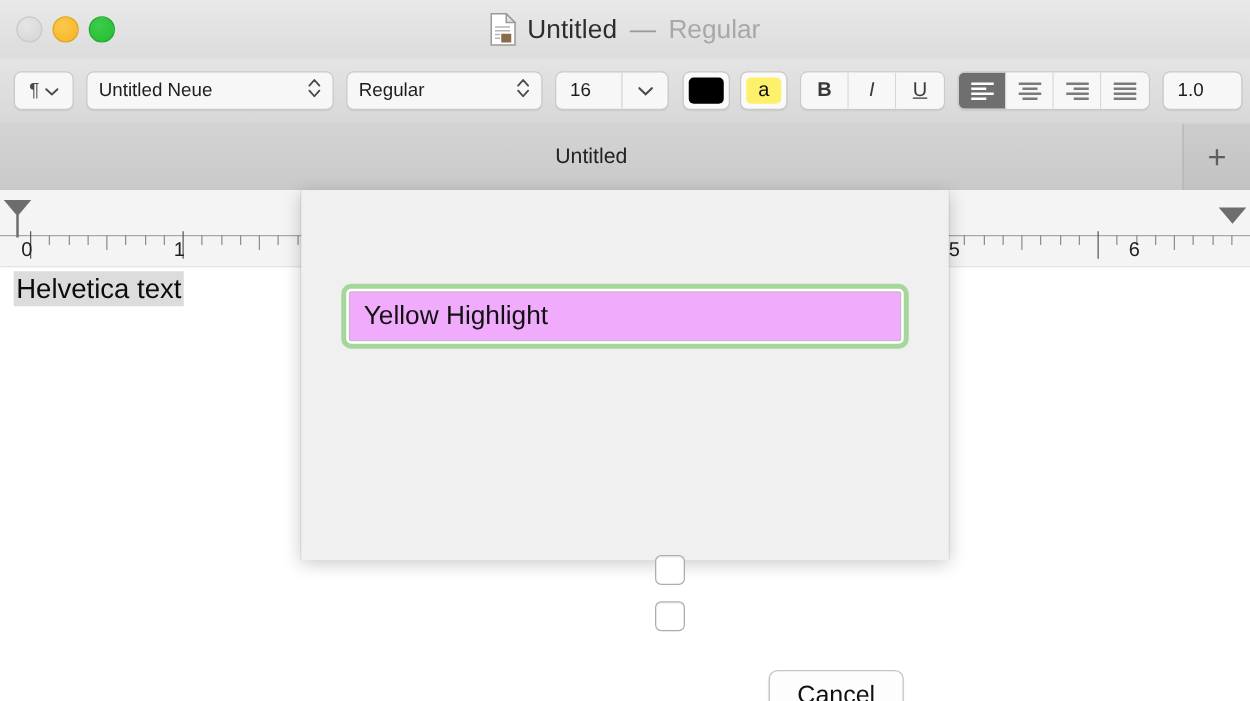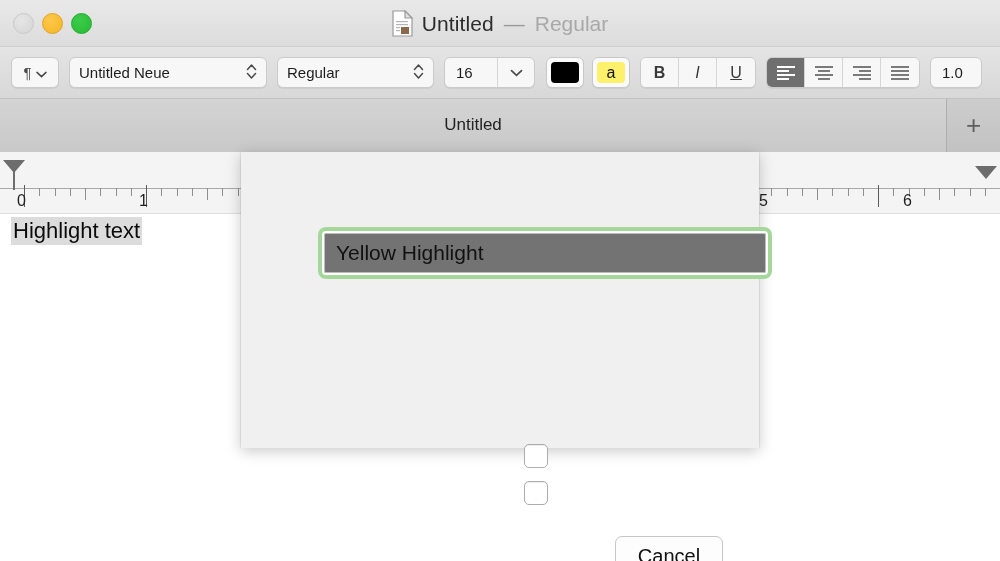--- a/index.html
+++ b/index.html
@@ -65,21 +65,21 @@
   .swatch.hl { }
   .swatch.hl .chip { display: flex; align-items: center; justify-content: center;
                      font-size: 16px; color: #111; }
 
   .seg { display: flex; border: 1px solid #cacaca; border-radius: 6px; overflow: hidden;
          height: 31px; background: #f7f7f7; box-shadow: 0 1px 0 rgba(0,0,0,0.06); }
   .seg .cell { width: 38px; height: 29px; display: flex; align-items: center; justify-content: center;
                border-right: 1px solid #d6d6d6; background: #f7f7f7; font-size: 16px; color: #3a3a3a; }
   .seg .cell:last-child { border-right: none; }
   .seg .cell.on { background: #6f6f6f; }
-  .tb-spacing { width: 52px; padding-left: 11px; font-size: 15px; color: #1d1d1d; flex: none; }
+  .tb-spacing { width: 64px; padding-left: 11px; font-size: 15px; color: #1d1d1d; flex: none; }
 
   .chev { display: inline-block; }
 
   
   .tabbar {
     position: absolute; left: 0; top: 99px; width: 1000px; height: 53px;
     background: linear-gradient(to bottom, #d4d4d4 0%, #c9c9c9 100%);
     border-bottom: 1px solid #b5b5b5;
     display: flex; align-items: center;
   }
@@ -132,26 +132,26 @@
     position: absolute; left: 241px; top: 152px; width: 518px; height: 296px;
     background: #f0f0f0;
     box-shadow: 0 3px 14px rgba(0,0,0,0.22), -1px 0 0 rgba(0,0,0,0.06), 1px 0 0 rgba(0,0,0,0.06);
   }
   .sheet-prompt {
     position: absolute; left: 44px; top: 44px;
     font-size: 20px; color: #1c1c1c;
   }
   .sheet-field {
     position: absolute; left: 36px; top: 79px; width: 446px; height: 44px;
-    background: #737373;
+    background: #f0abfc;
     border: 2px solid #ffffff;
     border-radius: 4px;
     box-shadow: 0 0 0 4px #a6d79a, inset 0 0 0 1px #bdbdbd;
     display: flex; align-items: center; padding-left: 12px;
-    font-size: 21px; color: #111111; margin-left: 45px;
+    font-size: 21px; color: #111111;
   }
   .check-row {
     position: absolute; left: 283px; display: flex; align-items: center; gap: 11px;
   }
   .check-row.r1 { top: 292px; }
   .check-row.r2 { top: 329px; }
   .checkbox {
     width: 24px; height: 24px; border-radius: 5px;
     background: #ffffff; border: 1px solid #adadad;
     box-shadow: 0 1px 1px rgba(0,0,0,0.07) inset;
@@ -390,21 +390,21 @@
     <div class="rnum" style="left:17px">0</div>
     <div class="rnum" style="left:139px">1</div>
     <div class="rnum" style="left:759px">5</div>
     <div class="rnum" style="left:903px">6</div>
     <div class="indent-left"></div>
     <div class="indent-left-stem"></div>
     <div class="indent-right"></div>
   </div>
 
   <div class="doc">
-    <span class="doc-line" id="doc-line" style="background: rgb(220, 220, 220);">Highlight text</span>
+    <span class="doc-line" id="doc-line" style="background: rgb(220, 220, 220);">Helvetica text</span>
   </div>
 
   <div class="sheet">
 
     <div class="sheet-field" id="style-name-field" style="box-shadow: rgb(166, 215, 154) 0px 0px 0px 4px, rgb(189, 189, 189) 0px 0px 0px 1px inset;">
       <span>Yellow Highlight</span>
     </div>
 
     <div class="check-row r1">
       <span class="checkbox"></span>

